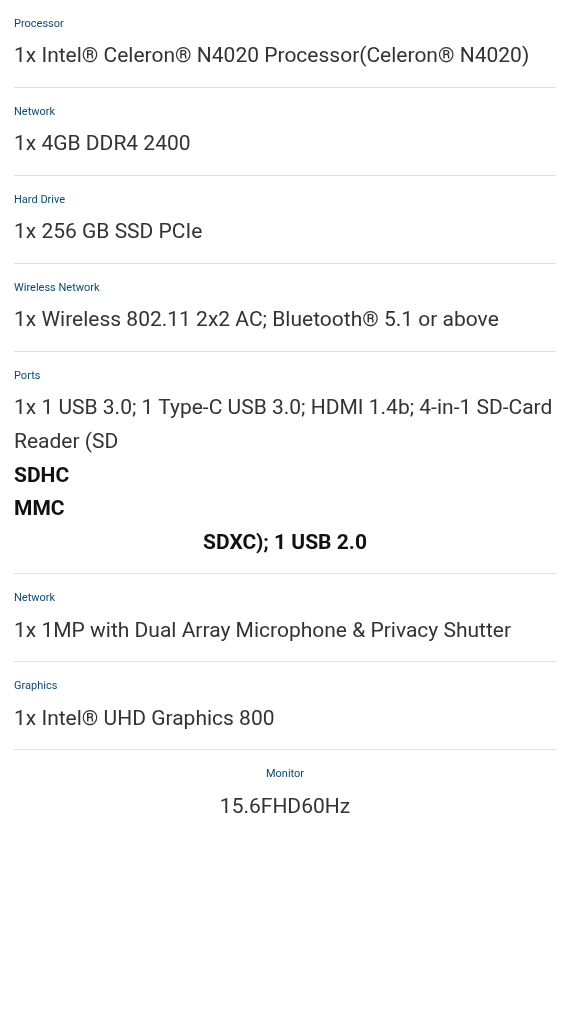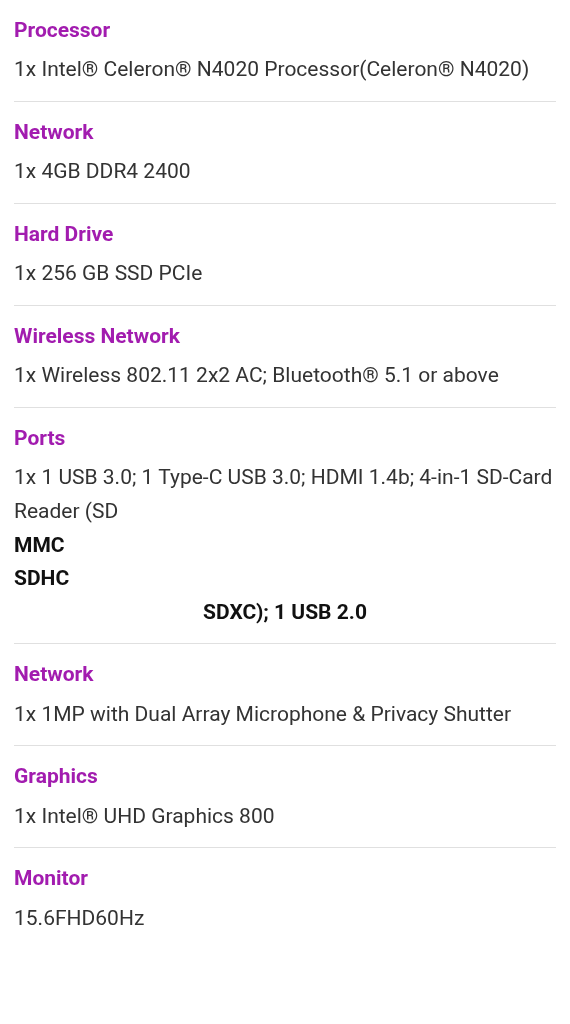--- a/index.html
+++ b/index.html
@@ -21,26 +21,27 @@
       padding: 0 14px;
     }
 
     .spec-section {
       border-bottom: 1px solid #e0e0e0;
       padding: 16px 0 14px 0;
     }
 
     .spec-section:last-child {
       border-bottom: none;
+      text-align: center;
     }
 
     .spec-label {
-      font-weight: 700;
-      font-size: 21px;
-      color: #a21caf;
+      font-weight: 400;
+      font-size: 11px;
+      color: #0c4a6e;
       margin-bottom: 8px;
       line-height: 1.4;
     }
 
     .spec-value {
       font-weight: 400;
       font-size: 21px;
       color: #333333;
       line-height: 1.6;
     }
@@ -60,21 +61,21 @@
     <div class="spec-section">
       <div class="spec-label">Hard Drive</div>
       <div class="spec-value">1x 256 GB SSD PCIe</div>
     </div>
     <div class="spec-section">
       <div class="spec-label">Wireless Network</div>
       <div class="spec-value">1x Wireless 802.11 2x2 AC; Bluetooth® 5.1 or above</div>
     </div>
     <div class="spec-section">
       <div class="spec-label">Ports</div>
-      <div class="spec-value">1x 1 USB 3.0; 1 Type-C USB 3.0; HDMI 1.4b; 4-in-1 SD-Card Reader (SD<div style="font-weight: 700; color: rgb(17, 17, 17);">MMC</div><div style="font-weight: 700; color: rgb(17, 17, 17);">SDHC</div><div style="font-weight: 700; color: rgb(17, 17, 17); text-align: center;">SDXC); 1 USB 2.0</div></div>
+      <div class="spec-value">1x 1 USB 3.0; 1 Type-C USB 3.0; HDMI 1.4b; 4-in-1 SD-Card Reader (SD<div style="font-weight: 700; color: rgb(17, 17, 17);">SDHC</div><div style="font-weight: 700; color: rgb(17, 17, 17);">MMC</div><div style="font-weight: 700; color: rgb(17, 17, 17); text-align: center;">SDXC); 1 USB 2.0</div></div>
     </div>
     <div class="spec-section">
       <div class="spec-label">Network</div>
       <div class="spec-value">1x 1MP with Dual Array Microphone &amp; Privacy Shutter</div>
     </div>
     <div class="spec-section">
       <div class="spec-label">Graphics</div>
       <div class="spec-value">1x Intel® UHD Graphics 800</div>
     </div>
     <div class="spec-section">

